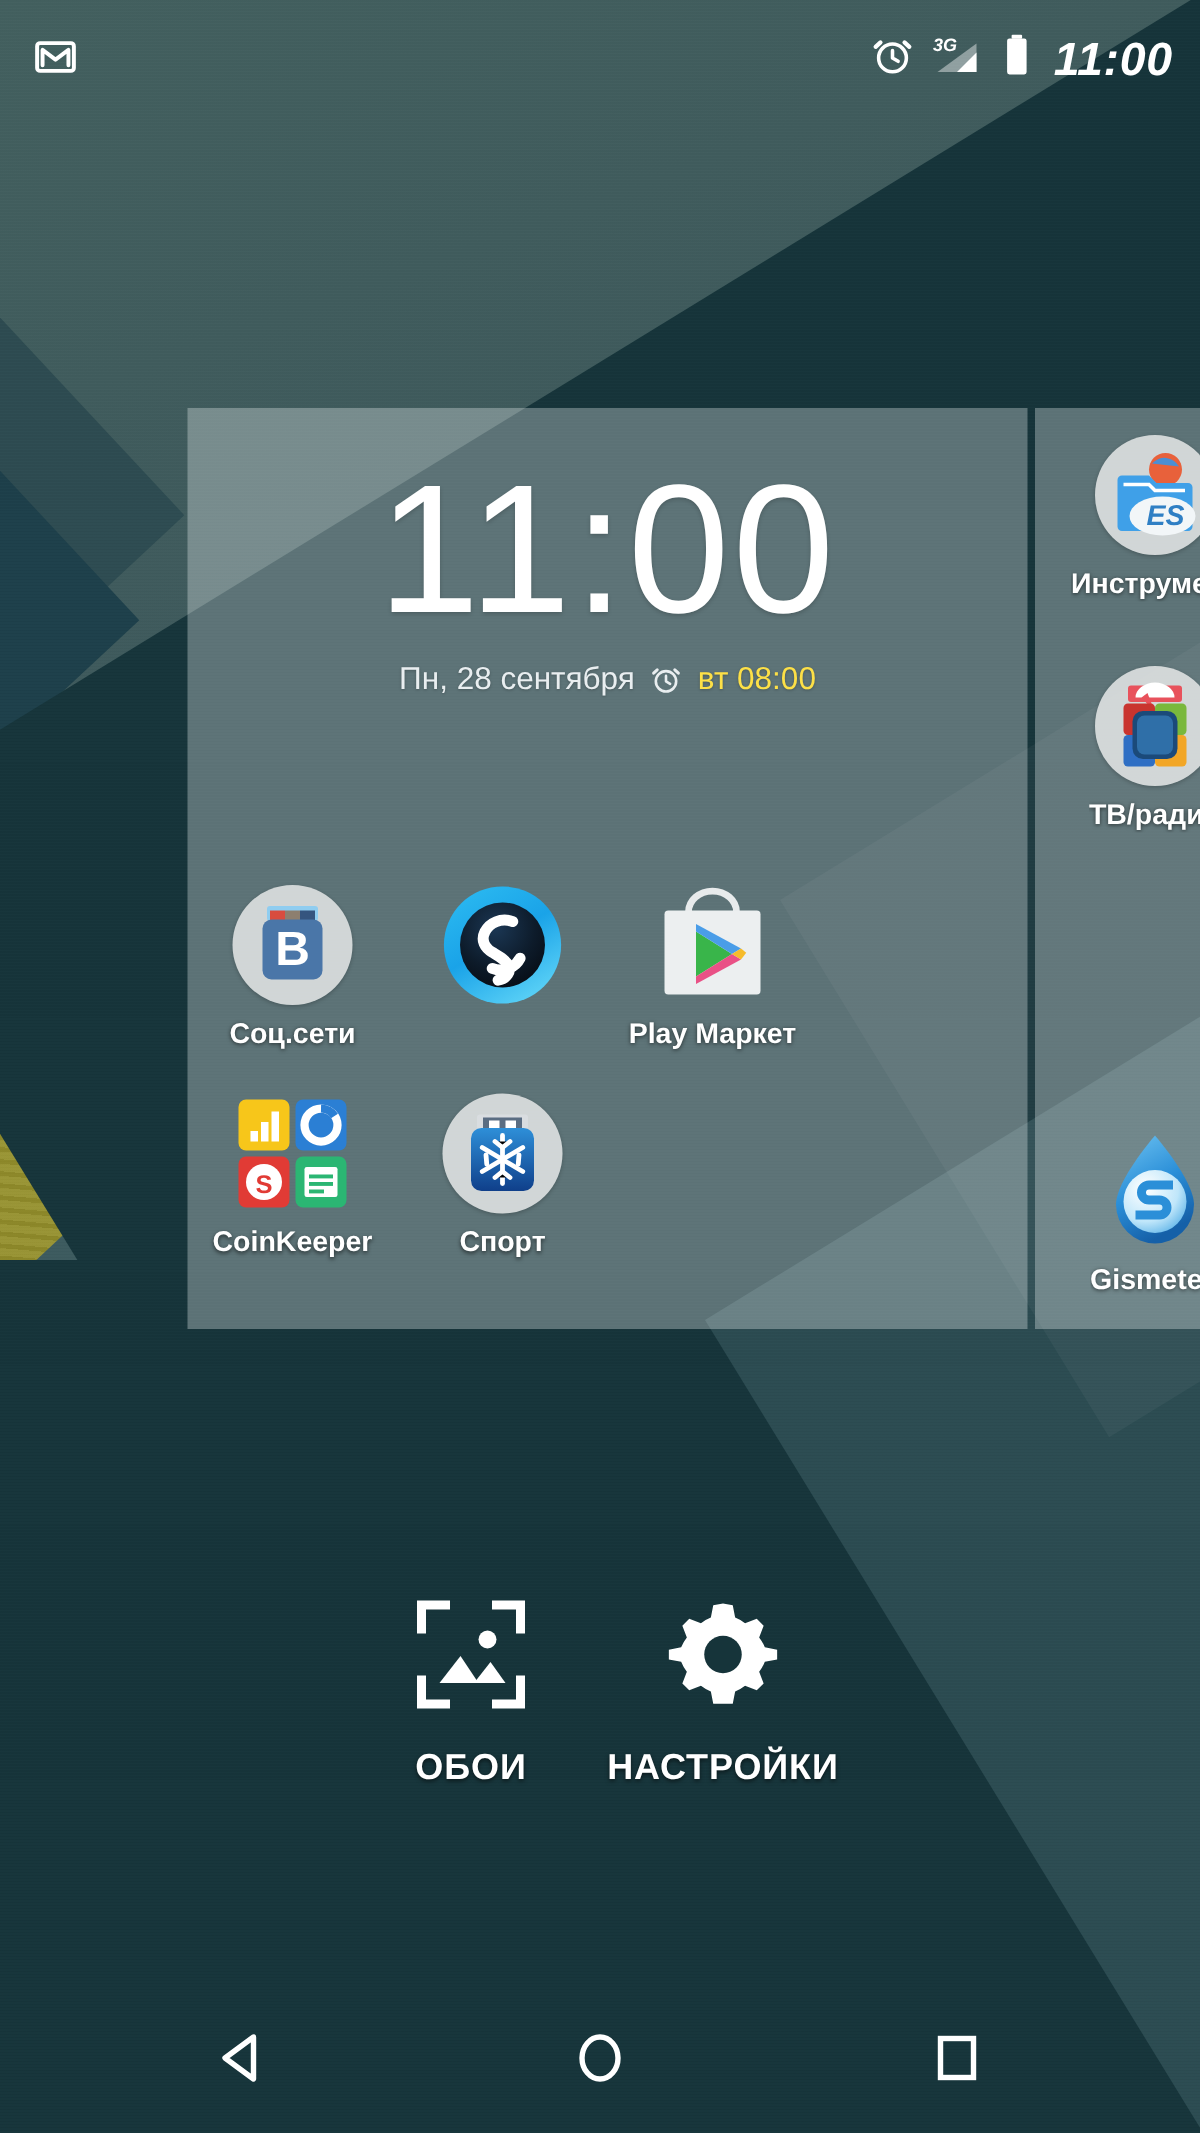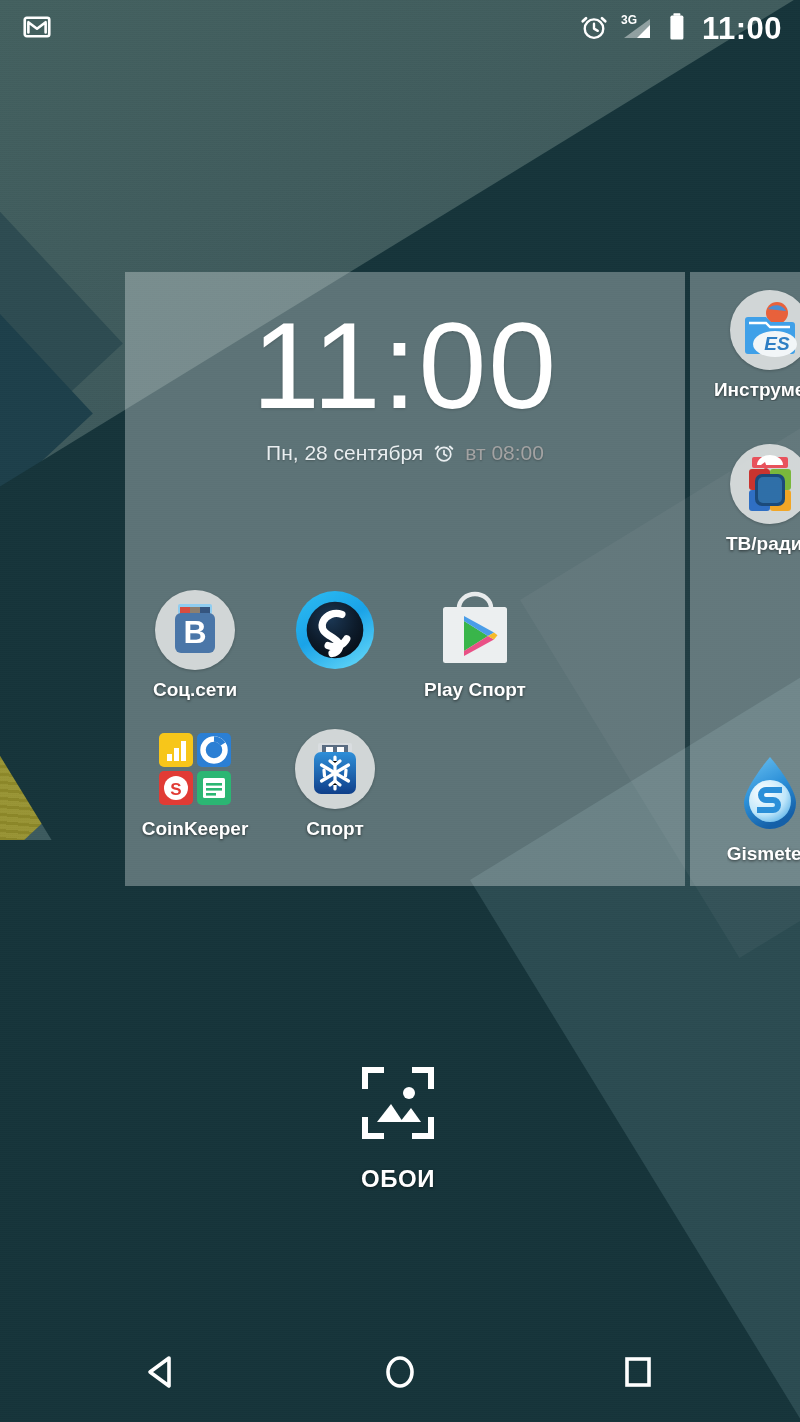--- a/index.html
+++ b/index.html
@@ -84,23 +84,24 @@
     inset: 0; left:0; top:0; width: 800px; height: 1422px;
     background-image:
       repeating-linear-gradient(0deg, rgba(255,255,255,0.012) 0 1px, rgba(0,0,0,0.012) 1px 2px);
     opacity: 0.9;
   }
 
   
   #status-bar {
     position: absolute; left: 0; top: 0;
     width: 800px; height: 58px;
-    display: flex; align-items: center;
+    display: flex; align-items: flex-end;
     padding: 0 18px 0 22px;
     z-index: 40;
+    font-style: italic;
   }
   #status-left { display: flex; align-items: center; gap: 10px; }
   #status-right { margin-left: auto; display: flex; align-items: center; gap: 11px; }
   .sb-icon { display: block; }
   #status-clock {
     color: #fff; font-size: 31px; font-weight: bold;
     letter-spacing: 0.5px; margin-left: 4px;
   }
 
   
@@ -132,21 +133,21 @@
     line-height: 1;
     letter-spacing: 2px;
     text-shadow: 0 1px 3px rgba(0,0,0,0.18);
   }
   #clock-sub {
     margin-top: 14px;
     display: flex; align-items: center; gap: 10px;
     color: #e9eef0; font-size: 21px;
     text-shadow: 0 1px 2px rgba(0,0,0,0.25);
   }
-  #clock-alarm-time { color: #a3a3a3; font-size: 21px; }
+  #clock-alarm-time { color: #fde047; font-size: 21px; }
 
   
   .app-row {
     position: absolute;
     display: flex;
     z-index: 20;
   }
   #app-row-1 { left: 125px; top: 588px; width: 560px; }
   #app-row-2 { left: 125px; top: 727px; width: 560px; }
   .app-cell {
@@ -350,21 +351,21 @@
       <div class="app-icon-wrap">
         <svg width="84" height="84" viewBox="0 0 84 84">
           <path d="M26 20 a16 14 0 0 1 32 0" fill="none" stroke="#e8ebec" stroke-width="4.5"></path>
           <rect x="10" y="19" width="64" height="56" rx="2.5" fill="#eceff0"></rect>
           <path d="M31 33 L31 63 L55 48 Z" fill="#39b54a"></path>
           <path d="M31 33 L55 48 L61 44.4 L31 28 Z" fill="#4a9de8"></path>
           <path d="M31 63 L55 48 L61 51.6 L31 68 Z" fill="#e8437d" opacity="0.92"></path>
           <path d="M55 48 L61 44.4 L64.5 47.2 L61 51.6 Z" fill="#f6bb2b"></path>
         </svg>
       </div>
-      <div class="app-label">Play Спорт</div>
+      <div class="app-label">Play Маркет</div>
     </div>
   </div>
 
   <div class="app-row" id="app-row-2">
 
 
     <div class="app-cell">
       <div class="app-icon-wrap">
         <svg width="80" height="80" viewBox="0 0 80 80">
           <rect x="4" y="4" width="34" height="34" rx="5" fill="#f7c61a"></rect>
@@ -494,20 +495,36 @@
           </g>
           <circle cx="50" cy="29" r="6" fill="#ffffff"></circle>
           <path d="M18 58 L32 40 L44 58 Z" fill="#ffffff"></path>
           <path d="M41 58 L52 44 L62 58 Z" fill="#ffffff"></path>
         </svg>
       </div>
       <div class="action-label">ОБОИ</div>
     </div>
 
 
+    <div class="action-item">
+      <div class="action-icon">
+        <svg width="80" height="80" viewBox="0 0 80 80">
+          <path d="M40 6 l6.5 1.2 1.6 8.2 a26 26 0 0 1 6.6 3.8 l7.8 -3 4.6 4.6
+                   -3 7.8 a26 26 0 0 1 3.8 6.6 l8.2 1.6 0 6.5 -8.2 1.6
+                   a26 26 0 0 1 -3.8 6.6 l3 7.8 -4.6 4.6 -7.8 -3
+                   a26 26 0 0 1 -6.6 3.8 l-1.6 8.2 -6.5 0 -6.5 0 -1.6 -8.2
+                   a26 26 0 0 1 -6.6 -3.8 l-7.8 3 -4.6 -4.6 3 -7.8
+                   a26 26 0 0 1 -3.8 -6.6 l-8.2 -1.6 0 -6.5 8.2 -1.6
+                   a26 26 0 0 1 3.8 -6.6 l-3 -7.8 4.6 -4.6 7.8 3
+                   a26 26 0 0 1 6.6 -3.8 l1.6 -8.2 z" fill="#ffffff"></path>
+          <circle cx="40" cy="40" r="12.5" fill="#16343a"></circle>
+        </svg>
+      </div>
+      <div class="action-label">НАСТРОЙКИ</div>
+    </div>
   </div>
 
   <div id="nav-bar">
     <div class="nav-btn">
       <svg width="46" height="46" viewBox="0 0 46 46">
         <path d="M30 9 L11 23 L30 37 Z" fill="none" stroke="#ffffff" stroke-width="3.6" stroke-linejoin="round"></path>
       </svg>
     </div>
     <div class="nav-btn">
       <svg width="46" height="46" viewBox="0 0 46 46">

